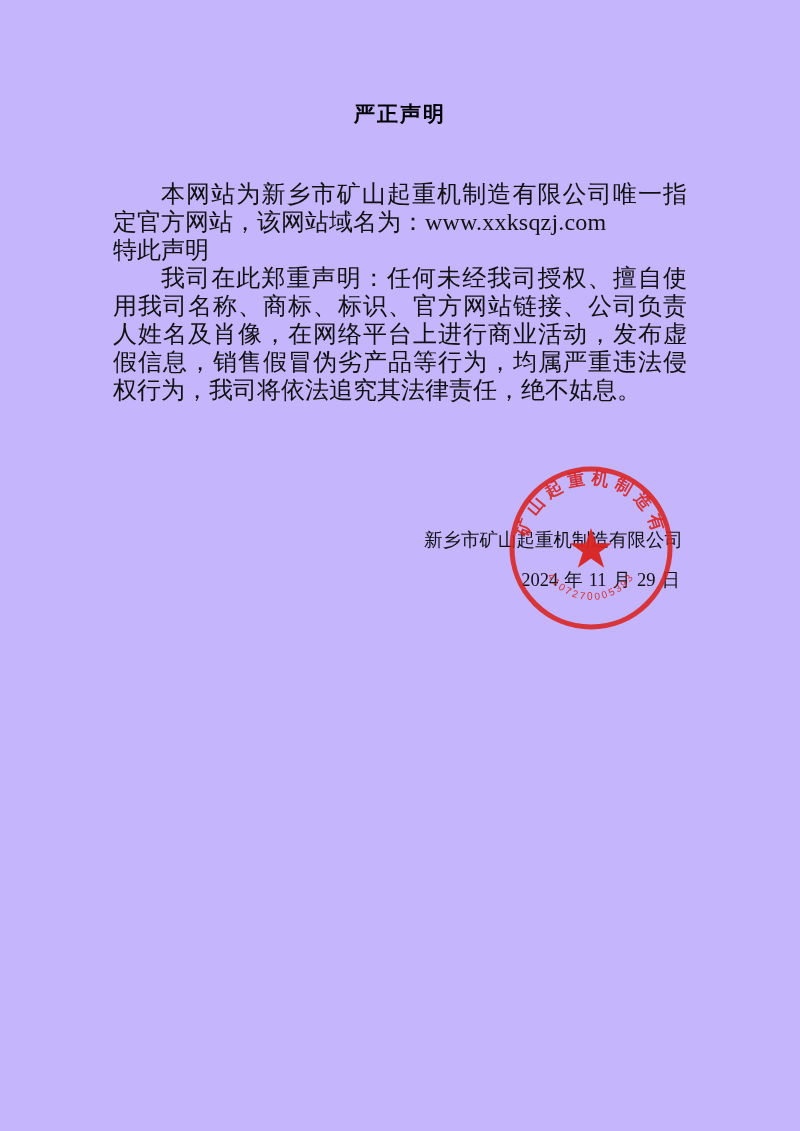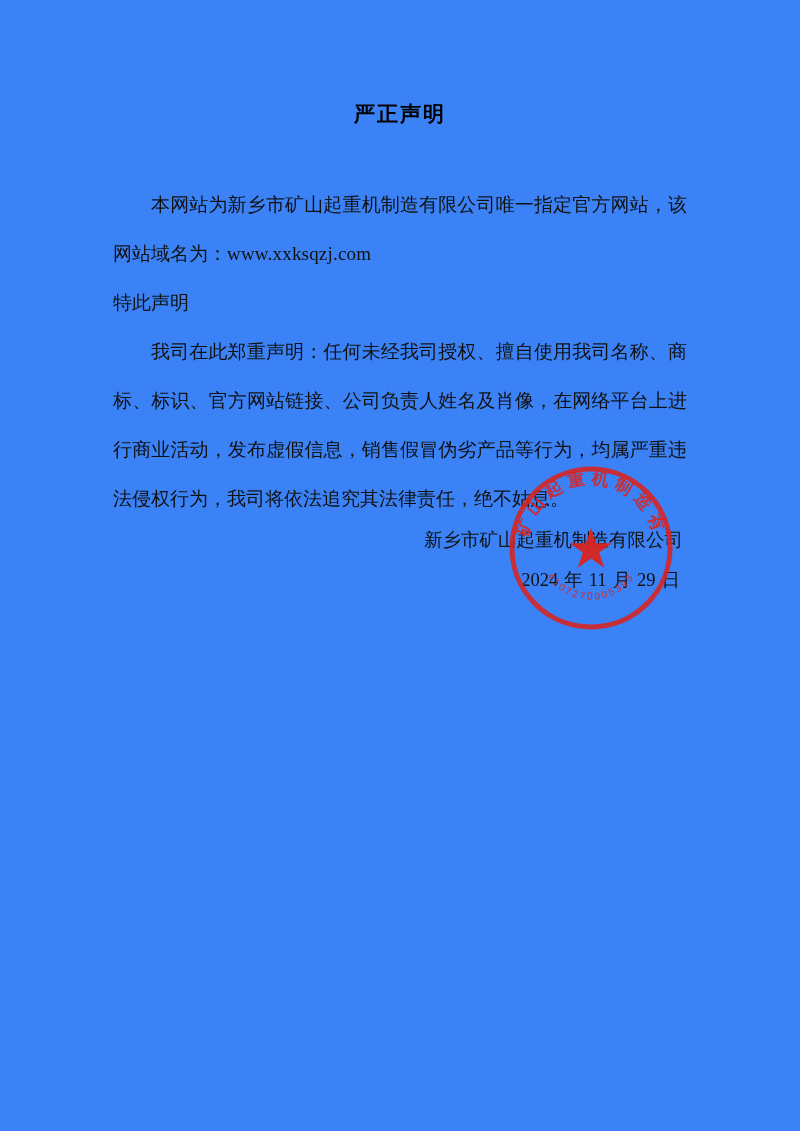--- a/index.html
+++ b/index.html
@@ -15,21 +15,21 @@
     color: #1a1a1a;
     overflow: hidden;
   }
 
   .page {
     position: absolute;
     left: 0;
     top: 0;
     width: 800px;
     height: 1131px;
-    background: #3b82f6;
+    background: #c4b5fd;
   }
 
   .doc-title {
     position: absolute;
     left: 0;
     top: 100px;
     width: 800px;
     text-align: center;
     font-size: 21px;
     font-weight: bold;
@@ -39,22 +39,22 @@
   }
 
   .body-block {
     position: absolute;
     left: 113px;
     top: 180px;
     width: 574px;
   }
 
   .para {
-    font-size: 19px;
-    line-height: 49px;
+    font-size: 24px;
+    line-height: 28px;
     text-align: justify;
     text-justify: inter-ideograph;
     color: #111;
     margin: 0;
   }
 
   .para.indent {
     text-indent: 2em;
   }
 

